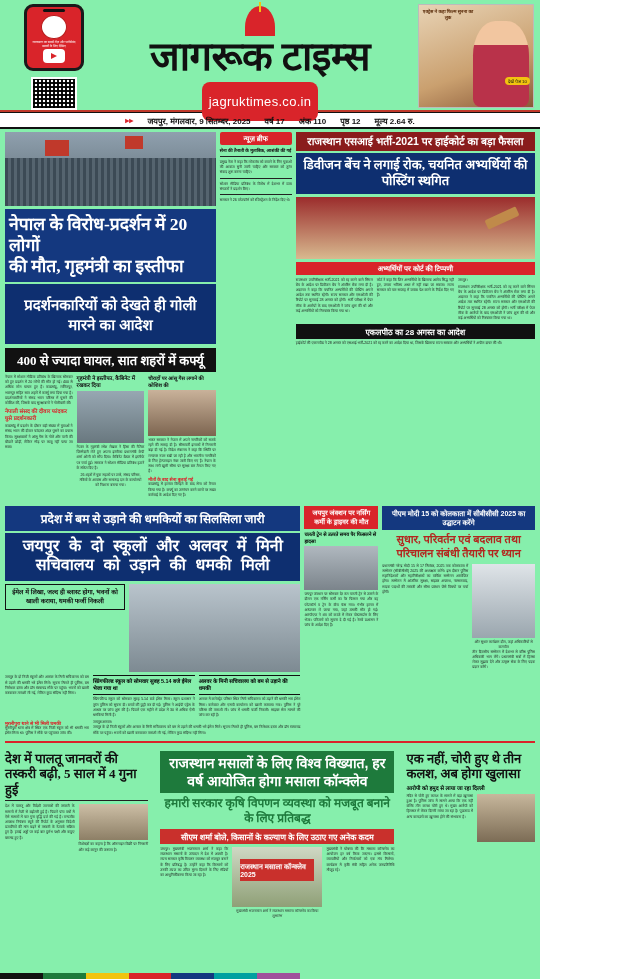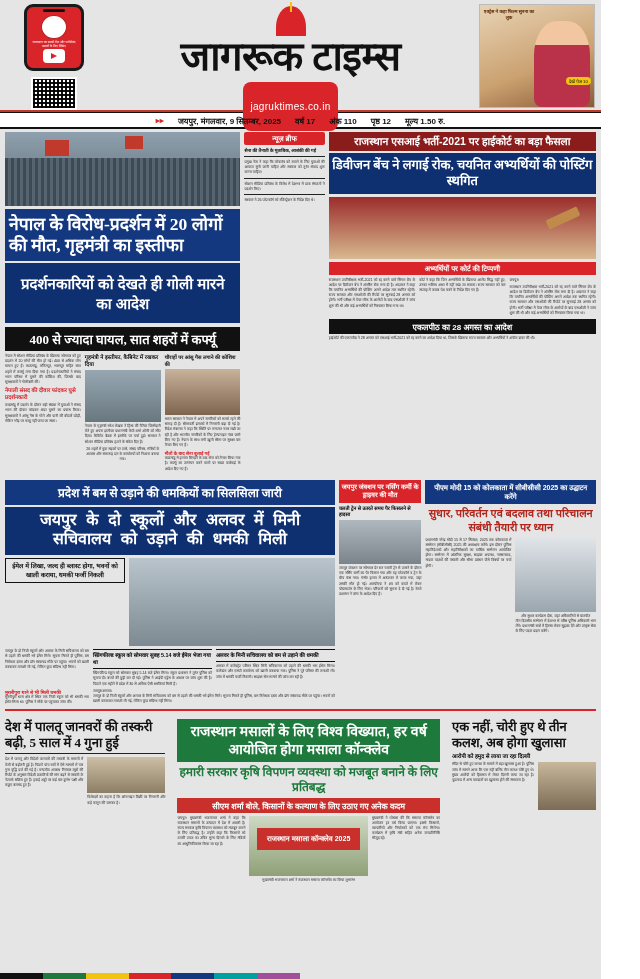--- a/index.html
+++ b/index.html
@@ -3,21 +3,21 @@
 <meta charset="utf-8">
 <style>
   * { box-sizing: border-box; margin: 0; padding: 0; }
   body {
     width: 640px; height: 979px;
     background: #ffffff;
     font-family: "Liberation Sans", sans-serif;
     overflow: hidden;
     position: relative;
   }
-  .page { width: 601px; height: 979px; position: relative; background:#e5e5e5; }
+  .page { width: 540px; height: 979px; position: relative; background:#86efac; }
 
   
   .masthead { display:flex; align-items:stretch; height:112px; border-bottom:2px solid #c0392b; padding:4px 6px 0 6px; }
   .mh-left { width:96px; display:flex; flex-direction:column; align-items:center; }
   .mh-phone {
     width:60px; height:96px; border:3px solid #1a1a1a; border-radius:9px;
     background:#d9242a; position:relative; overflow:hidden;
     display:flex; flex-direction:column; align-items:center;
   }
   .mh-phone .notch { width:22px; height:3px; background:#111; border-radius:2px; margin-top:2px; }
@@ -31,21 +31,21 @@
       background-blend-mode:multiply; border:2px solid #fff; }
   .mh-center { flex:1; display:flex; flex-direction:column; align-items:center; justify-content:flex-start; }
   .mh-flag { width:30px; height:34px; margin-top:2px; position:relative; }
   .mh-flag .dome { width:30px; height:30px; border-radius:50% 50% 0 0 / 70% 70% 0 0; background:#d9242a; }
   .mh-flag .pole { position:absolute; left:14px; top:-4px; width:2px; height:10px; background:#f1c40f; }
   .title {
     font-family: "Liberation Serif", serif;
     font-weight:bold; font-size:40px; letter-spacing:-0.5px; color:#111;
     line-height:1; margin-top:1px; white-space:nowrap;
   }
-  .site { margin-top:5px; font-size:10px; color:#fff; background:#d9242a; border-radius:8px; padding:19px 7px; letter-spacing:.3px; }
+  .site { margin-top:5px; font-size:13px; color:#fff; background:#d9242a; border-radius:8px; padding:12px 7px; letter-spacing:.3px; }
   .mh-right { width:116px; position:relative; }
   .mh-ad { width:116px; height:104px; background:linear-gradient(160deg,#e8d3b5,#caa06f 60%,#8a5a38); border:1px solid #bbb; position:relative; overflow:hidden; }
   .mh-ad .cap { position:absolute; left:2px; top:3px; width:54px; font-size:4.6px; color:#5b2d0b; line-height:1.3; font-weight:bold; }
   .mh-ad .model { position:absolute; right:4px; bottom:0; width:56px; height:86px; border-radius:40% 40% 8px 8px; background:linear-gradient(180deg,#f2c6a0 0 28%,#b9324a 28% 100%); }
   .mh-ad .pricetag { position:absolute; right:3px; top:72px; font-size:4.4px; background:#f1c40f; border-radius:6px; padding:1px 3px; color:#111; }
 
   
   .dateline {
     height:17px; display:flex; align-items:center; justify-content:center; gap:14px;
     font-size:8px; color:#111; border-bottom:2px solid #111; border-top:1px solid #111;
@@ -152,21 +152,21 @@
       </div>
     </div>
   </div>
 
   <div class="dateline">
     <span class="arrow">▸▸</span>
     <span>जयपुर, मंगलवार, 9 सितम्बर, 2025</span>
     <span>वर्ष 17</span>
     <span>अंक 110</span>
     <span>पृष्ठ 12</span>
-    <span>मूल्य 1.50 रु.</span>
+    <span>मूल्य 2.64 रु.</span>
   </div>
 
   <div class="z1">
 
     <div class="z1-left">
       <div class="protest-photo">
         <div class="flagred"></div>
         <div class="flagred2"></div>
         <div class="crowd"></div>
       </div>

